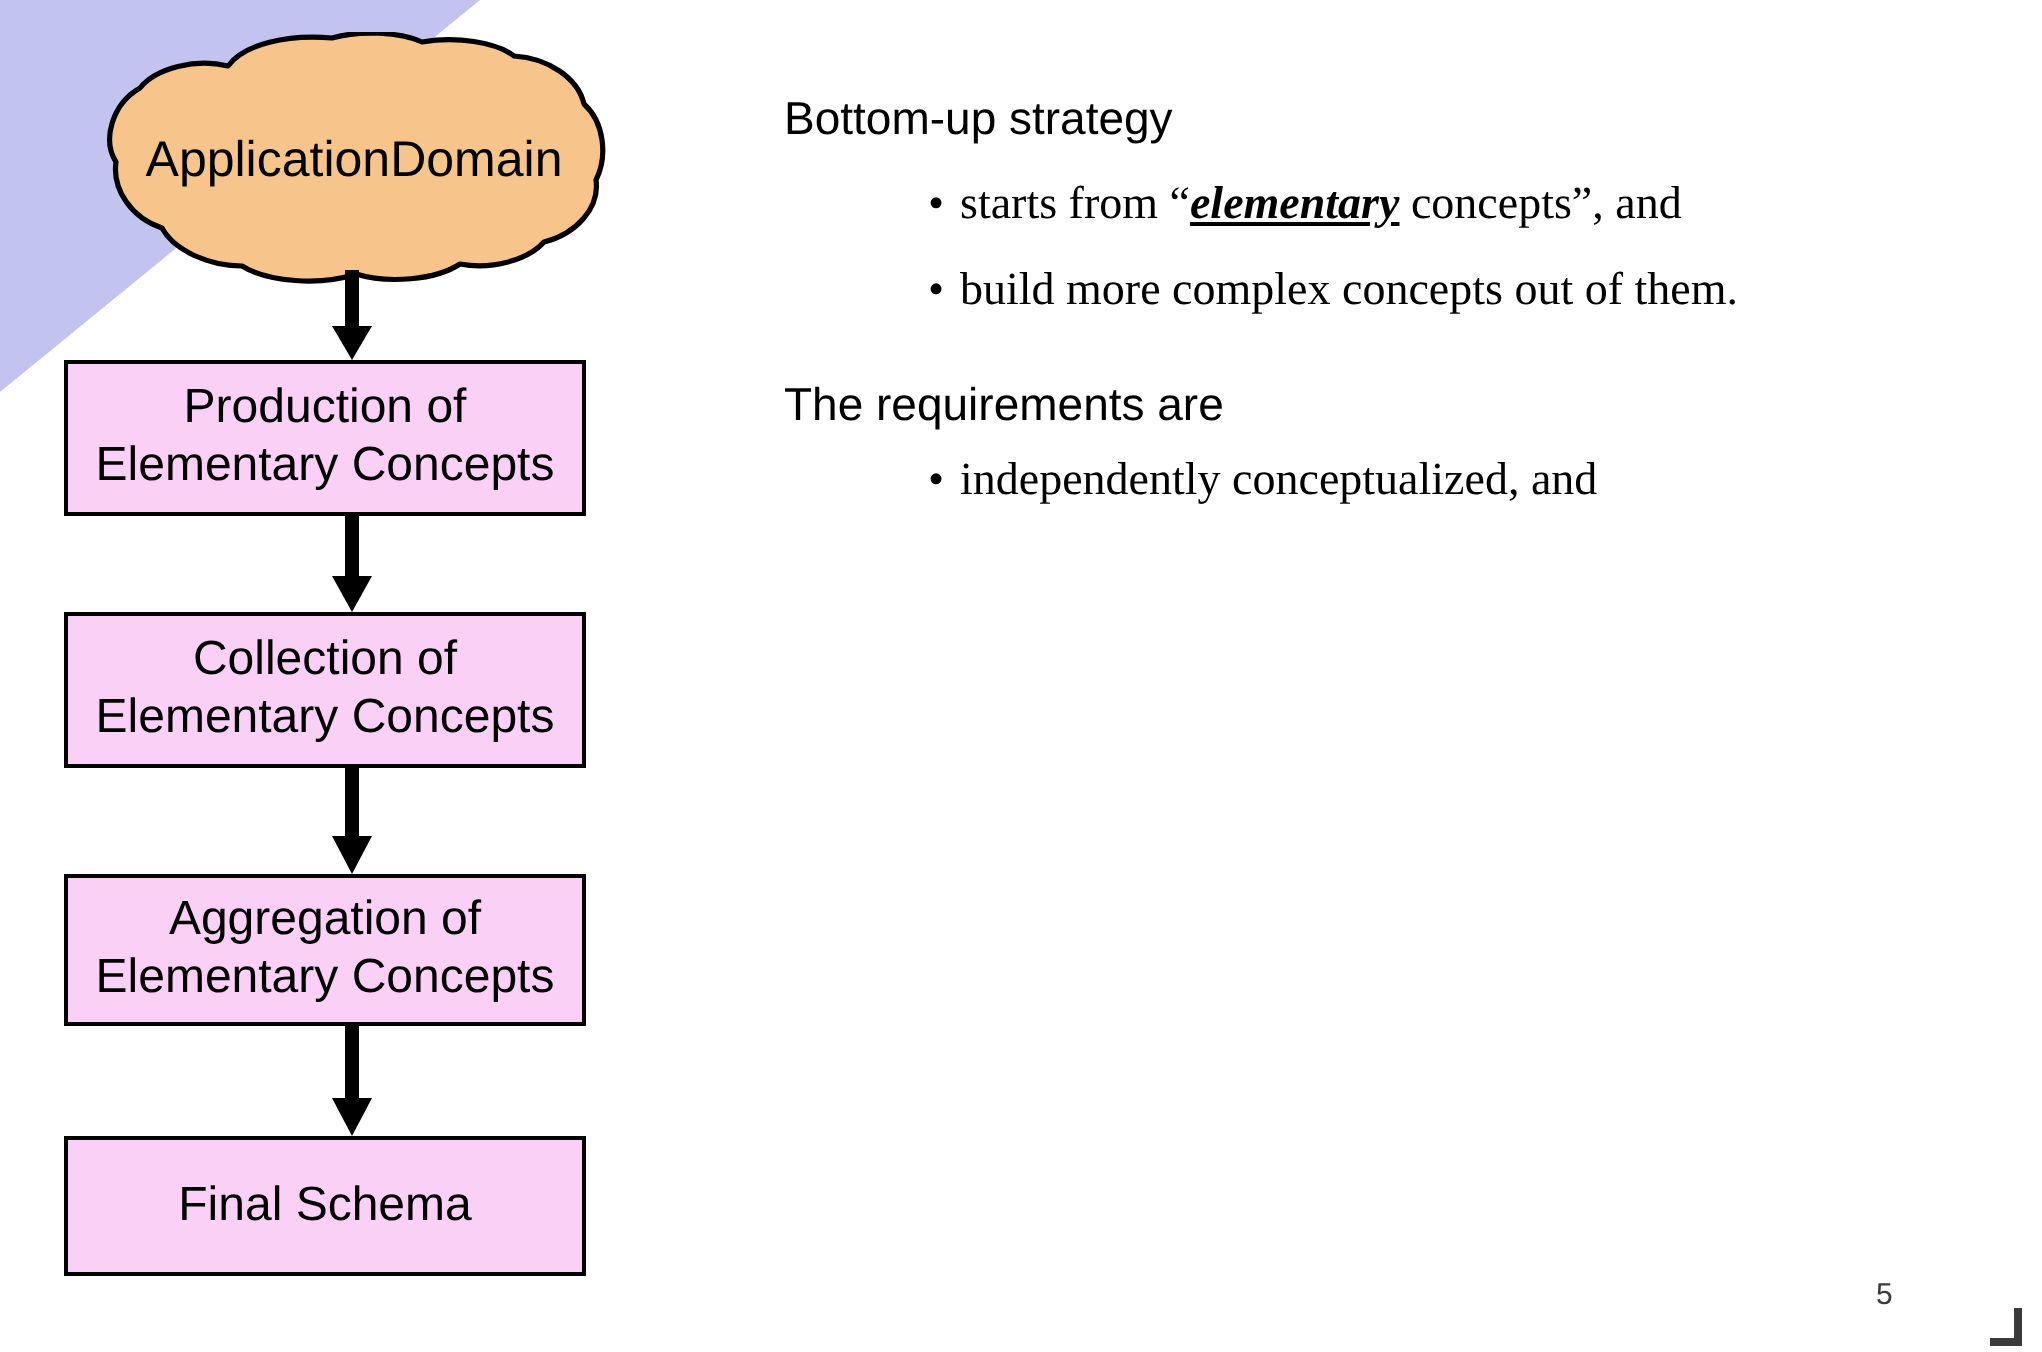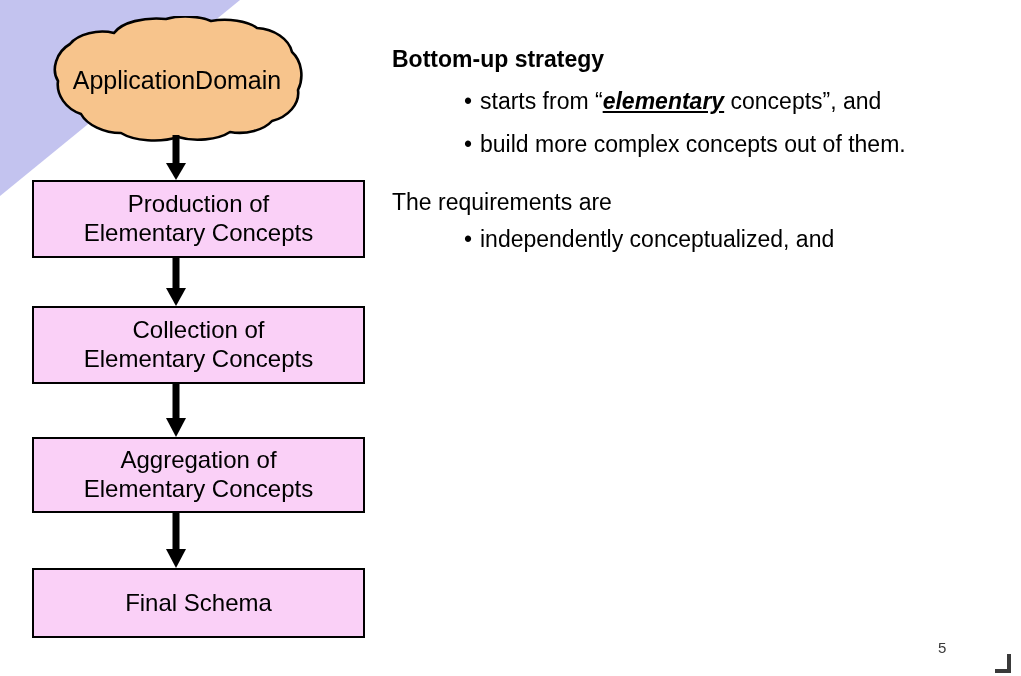--- a/index.html
+++ b/index.html
@@ -69,21 +69,21 @@
     font-size: 25px;
     line-height: 1.14;
     text-align: center;
     pointer-events: none;
   }
 
   
   .fc-box {
     position: absolute;
     left: 32px;
-    width: 333px;
+    width: 261px;
     box-sizing: border-box;
     background: #FAD0F7;
     border: 2px solid #000000;
     display: flex;
     flex-direction: column;
     align-items: center;
     justify-content: center;
     font-size: 24px;
     line-height: 1.2;
     text-align: center;
@@ -109,41 +109,42 @@
 
   
   .text-col {
     position: absolute;
     left: 392px;
     top: 46px;
     width: 620px;
   }
   .tc-heading {
     font-size: 23px;
-    font-weight: bold;
+    font-weight: normal;
     line-height: 1.2;
     margin: 0 0 14px 0;
   }
   .tc-plain {
     font-size: 23px;
     line-height: 1.2;
     margin: 0 0 10px 0;
   }
   .tc-bullets {
     list-style: none;
     margin: 0;
     padding: 0 0 0 72px;
   }
   .tc-bullets li {
     font-size: 23px;
     line-height: 1.2;
     position: relative;
     padding-left: 16px;
     margin-bottom: 16px;
     white-space: nowrap;
+    font-family: Liberation Serif, serif;
   }
   .tc-bullets li:last-child { margin-bottom: 4px; }
   .tc-bullets li::before {
     content: "\2022";
     position: absolute;
     left: 0;
     top: 0;
   }
   .tc-bullets.tight li { margin-bottom: 6px; }
   .group-gap { height: 26px; }

